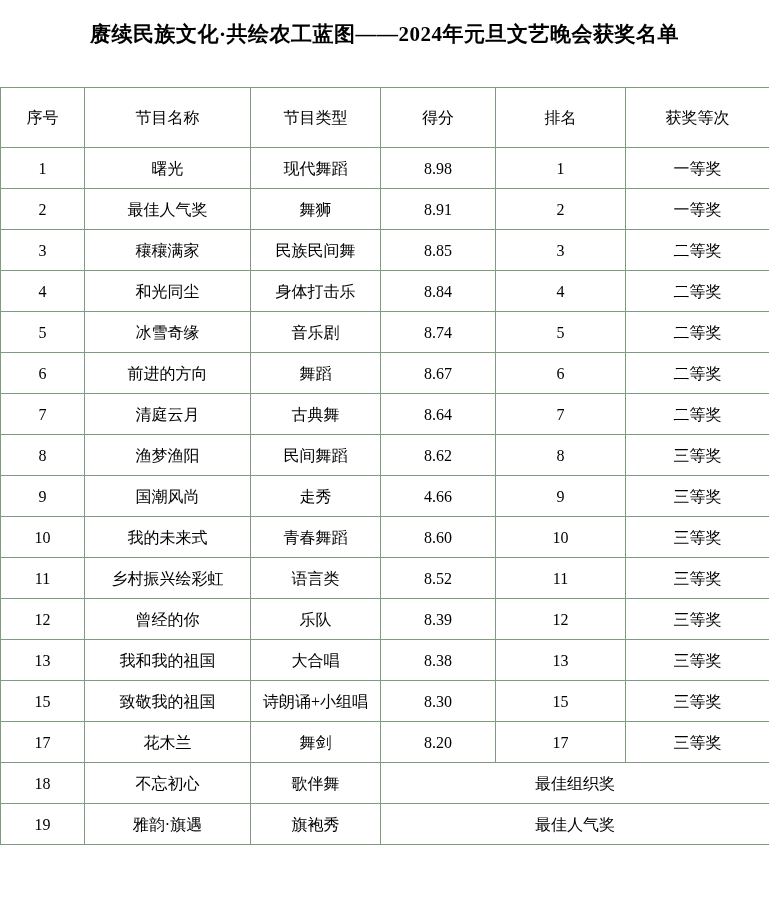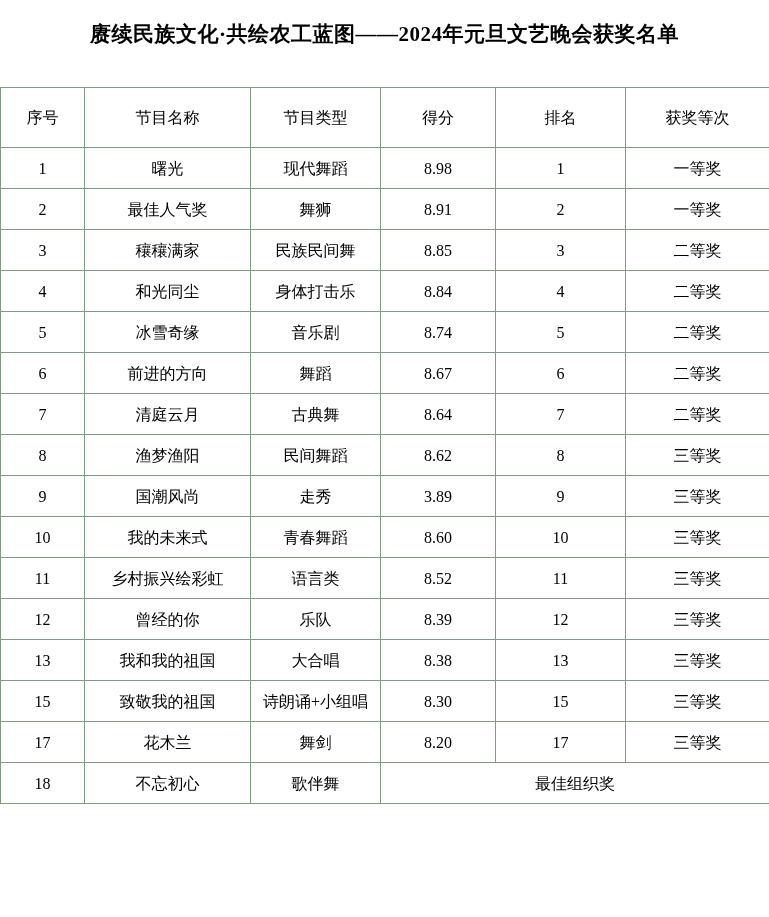--- a/index.html
+++ b/index.html
@@ -150,21 +150,21 @@
         <td>渔梦渔阳</td>
         <td>民间舞蹈</td>
         <td>8.62</td>
         <td>8</td>
         <td>三等奖</td>
       </tr>
       <tr>
         <td>9</td>
         <td>国潮风尚</td>
         <td>走秀</td>
-        <td>3.89</td>
+        <td>4.66</td>
         <td>9</td>
         <td>三等奖</td>
       </tr>
       <tr>
         <td>10</td>
         <td>我的未来式</td>
         <td>青春舞蹈</td>
         <td>8.60</td>
         <td>10</td>
         <td>三等奖</td>
@@ -208,16 +208,22 @@
         <td>8.20</td>
         <td>17</td>
         <td>三等奖</td>
       </tr>
       <tr>
         <td>18</td>
         <td>不忘初心</td>
         <td>歌伴舞</td>
         <td class="merged-cell" colspan="3">最佳组织奖</td>
       </tr>
+      <tr>
+        <td>19</td>
+        <td>雅韵·旗遇</td>
+        <td>旗袍秀</td>
+        <td class="merged-cell" colspan="3">最佳人气奖</td>
+      </tr>
     </tbody>
   </table>
 
 </div>
 
 </body></html>

